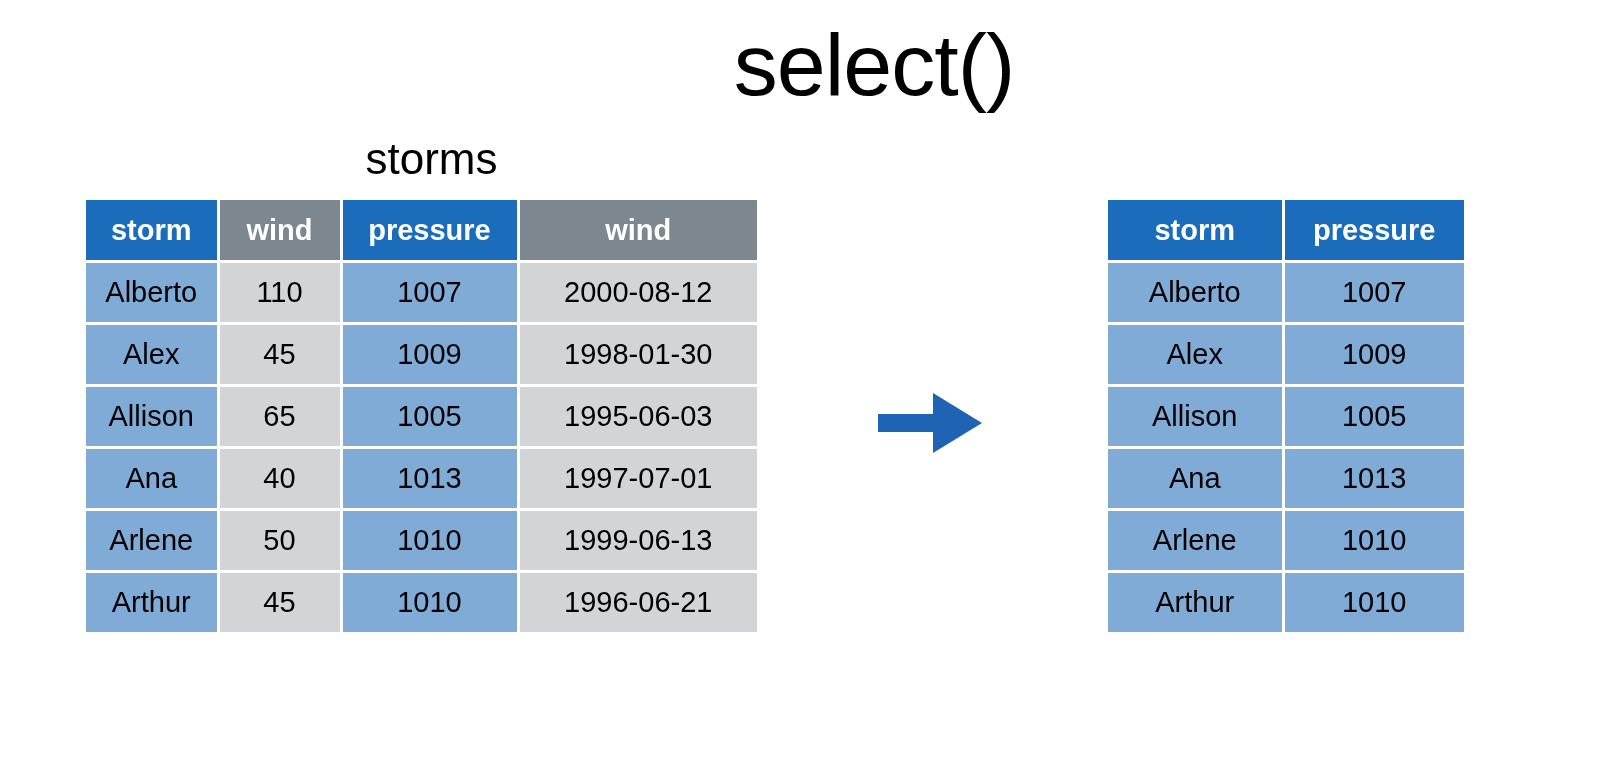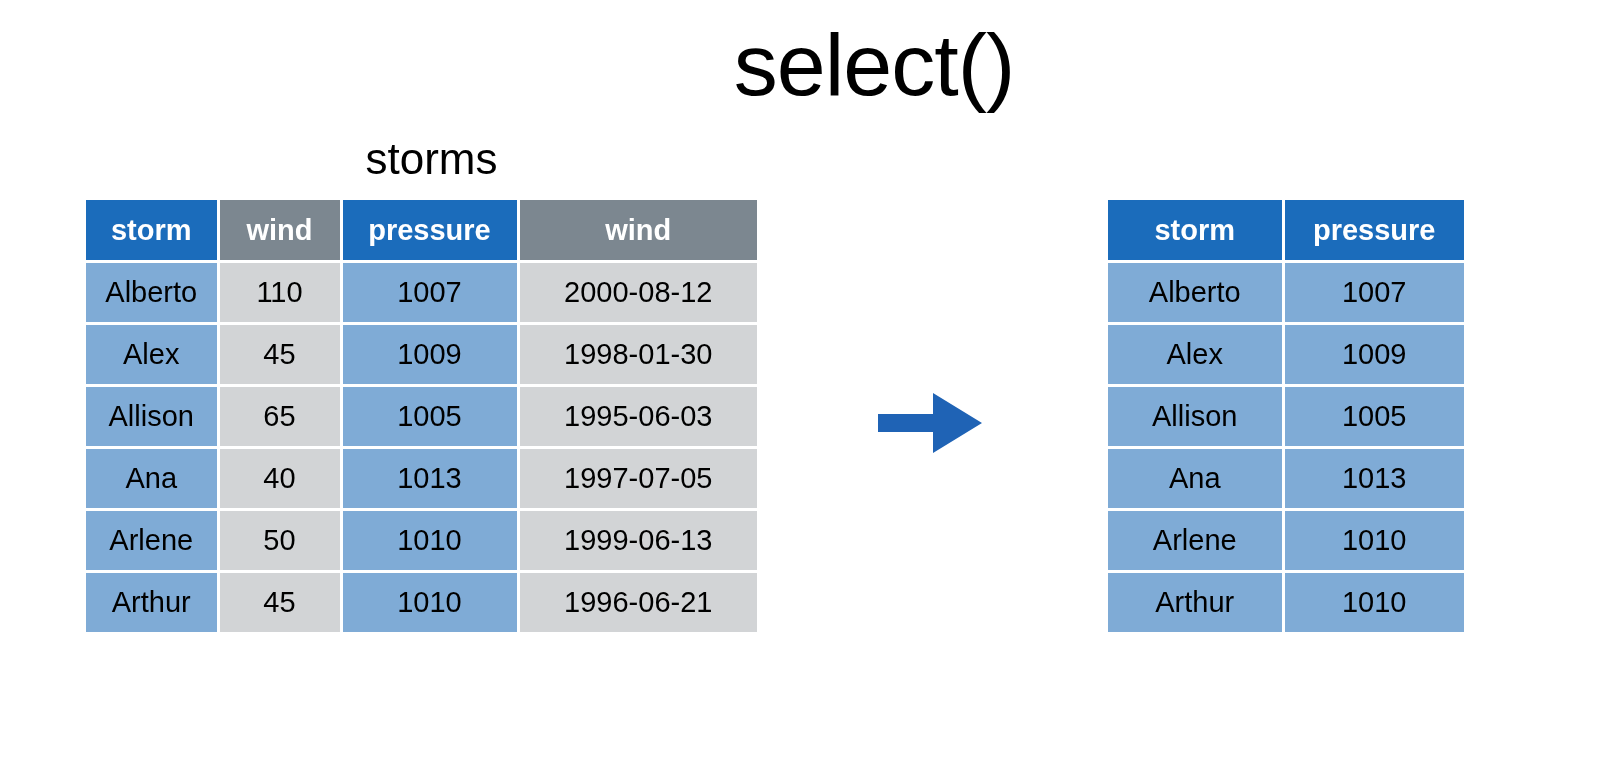--- a/index.html
+++ b/index.html
@@ -119,21 +119,21 @@
         <tr>
           <td class="sel-body">Allison</td>
           <td class="unsel-body">65</td>
           <td class="sel-body">1005</td>
           <td class="unsel-body">1995-06-03</td>
         </tr>
         <tr>
           <td class="sel-body">Ana</td>
           <td class="unsel-body">40</td>
           <td class="sel-body">1013</td>
-          <td class="unsel-body">1997-07-05</td>
+          <td class="unsel-body">1997-07-01</td>
         </tr>
         <tr>
           <td class="sel-body">Arlene</td>
           <td class="unsel-body">50</td>
           <td class="sel-body">1010</td>
           <td class="unsel-body">1999-06-13</td>
         </tr>
         <tr>
           <td class="sel-body">Arthur</td>
           <td class="unsel-body">45</td>

